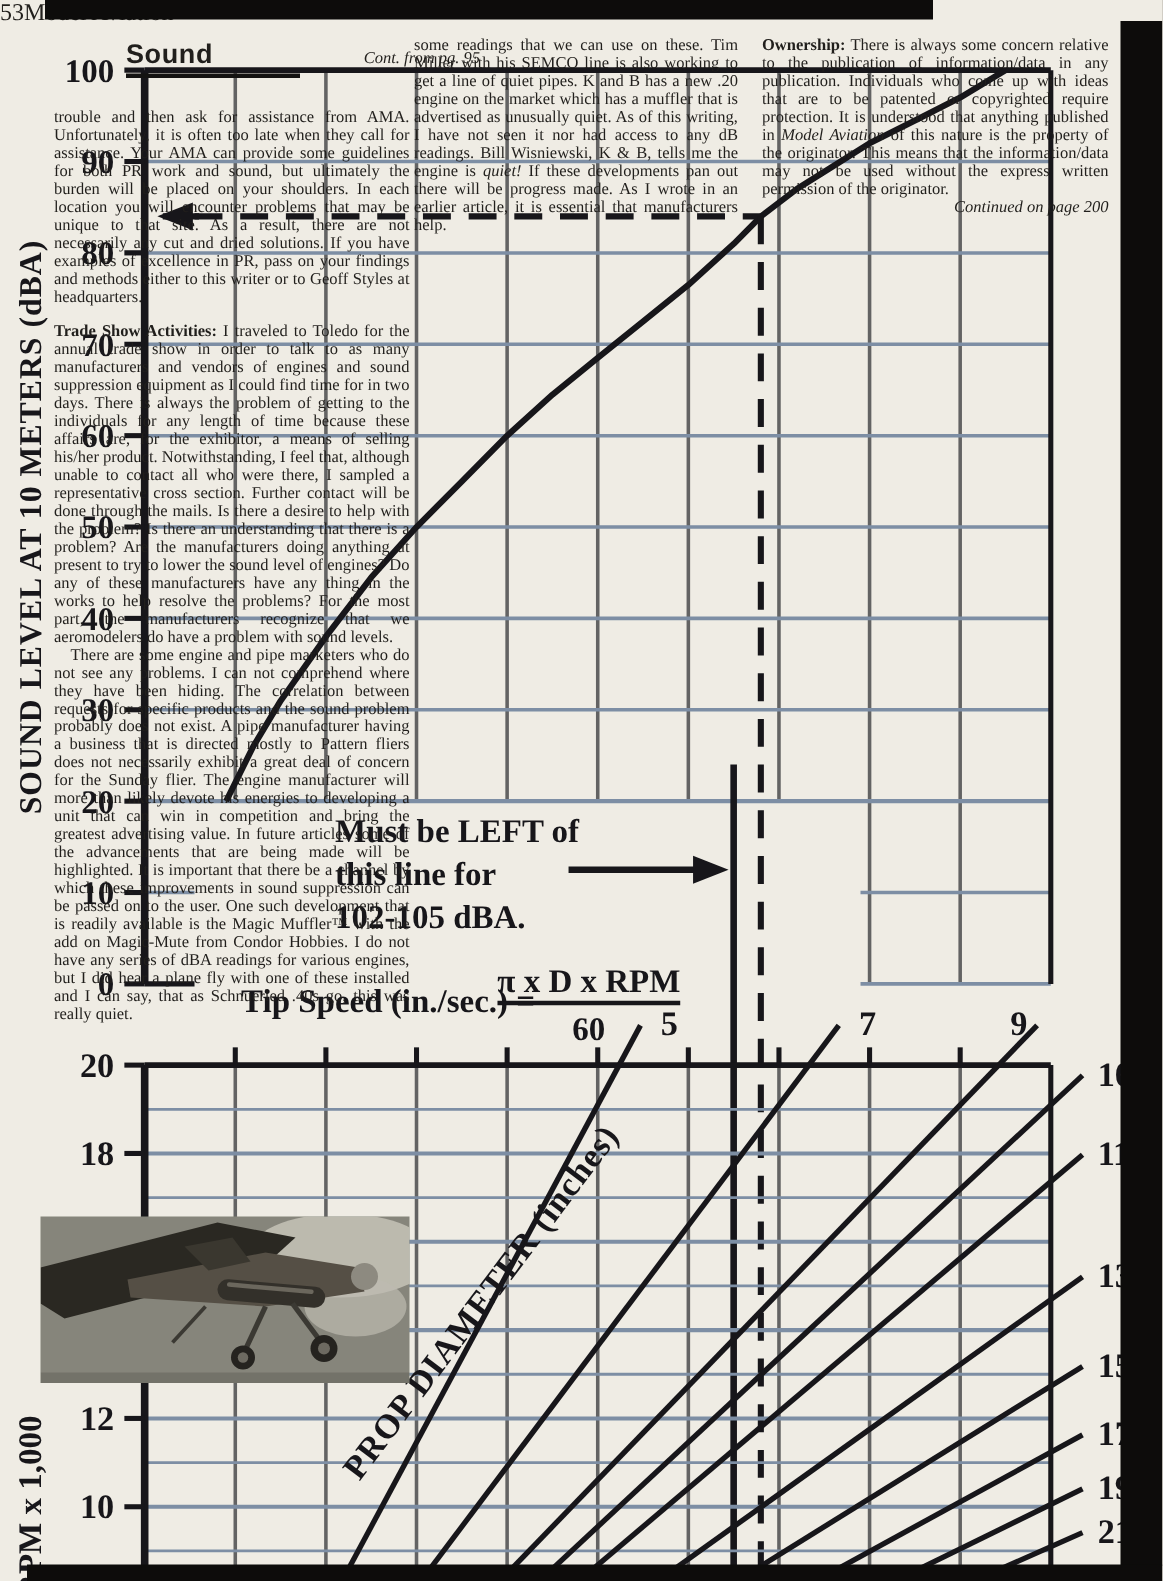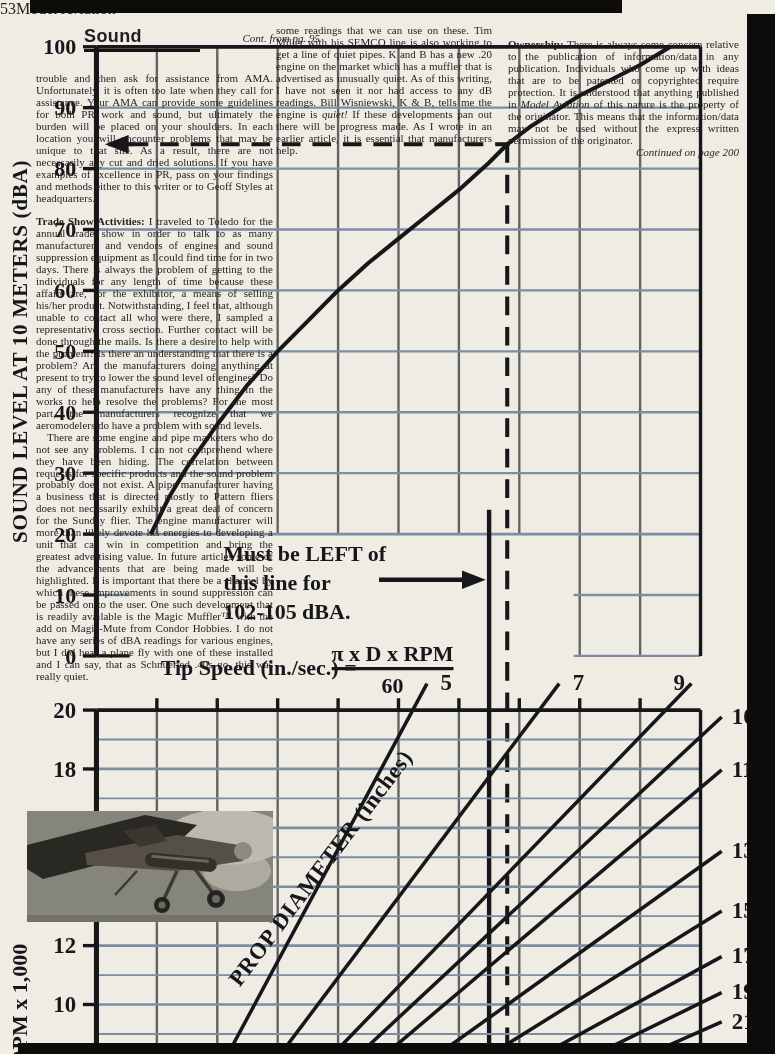--- a/index.html
+++ b/index.html
@@ -8,21 +8,21 @@
   .strip{position:absolute;background:#0d0c0b;}
   
   #hdr{position:absolute;left:36px;top:26px;width:236px;display:flex;align-items:baseline;justify-content:space-between;margin-left:48px;}
   #hdr .title{font-family:"Liberation Sans",sans-serif;font-weight:bold;font-size:18px;letter-spacing:.4px;
               border-bottom:3.5px solid #141311;padding-right:58px;padding-bottom:2px;}
   #hdr .cont{font-style:italic;font-size:11px;}
   
   .col{position:absolute;font-size:11px;line-height:11.95px;text-align:justify;}
   #col1{left:36px;top:56px;width:237px;margin-top:17px;}
   #col2{left:276px;top:25px;width:216px;}
-  #col3{left:508px;top:25px;width:231px;margin-top:14px;}
+  #col3{left:508px;top:25px;width:231px;}
   .col p{margin:0;}
   .gap{height:12px;}
   .lead{font-weight:bold;}
   .ind{text-indent:11px;}
   .it{font-style:italic;}
   .contline{text-align:right;font-style:italic;}
   
   #photo{position:absolute;left:27px;top:811px;width:246px;height:111px;overflow:hidden;
          background-color:#86857b;
          background-image:

